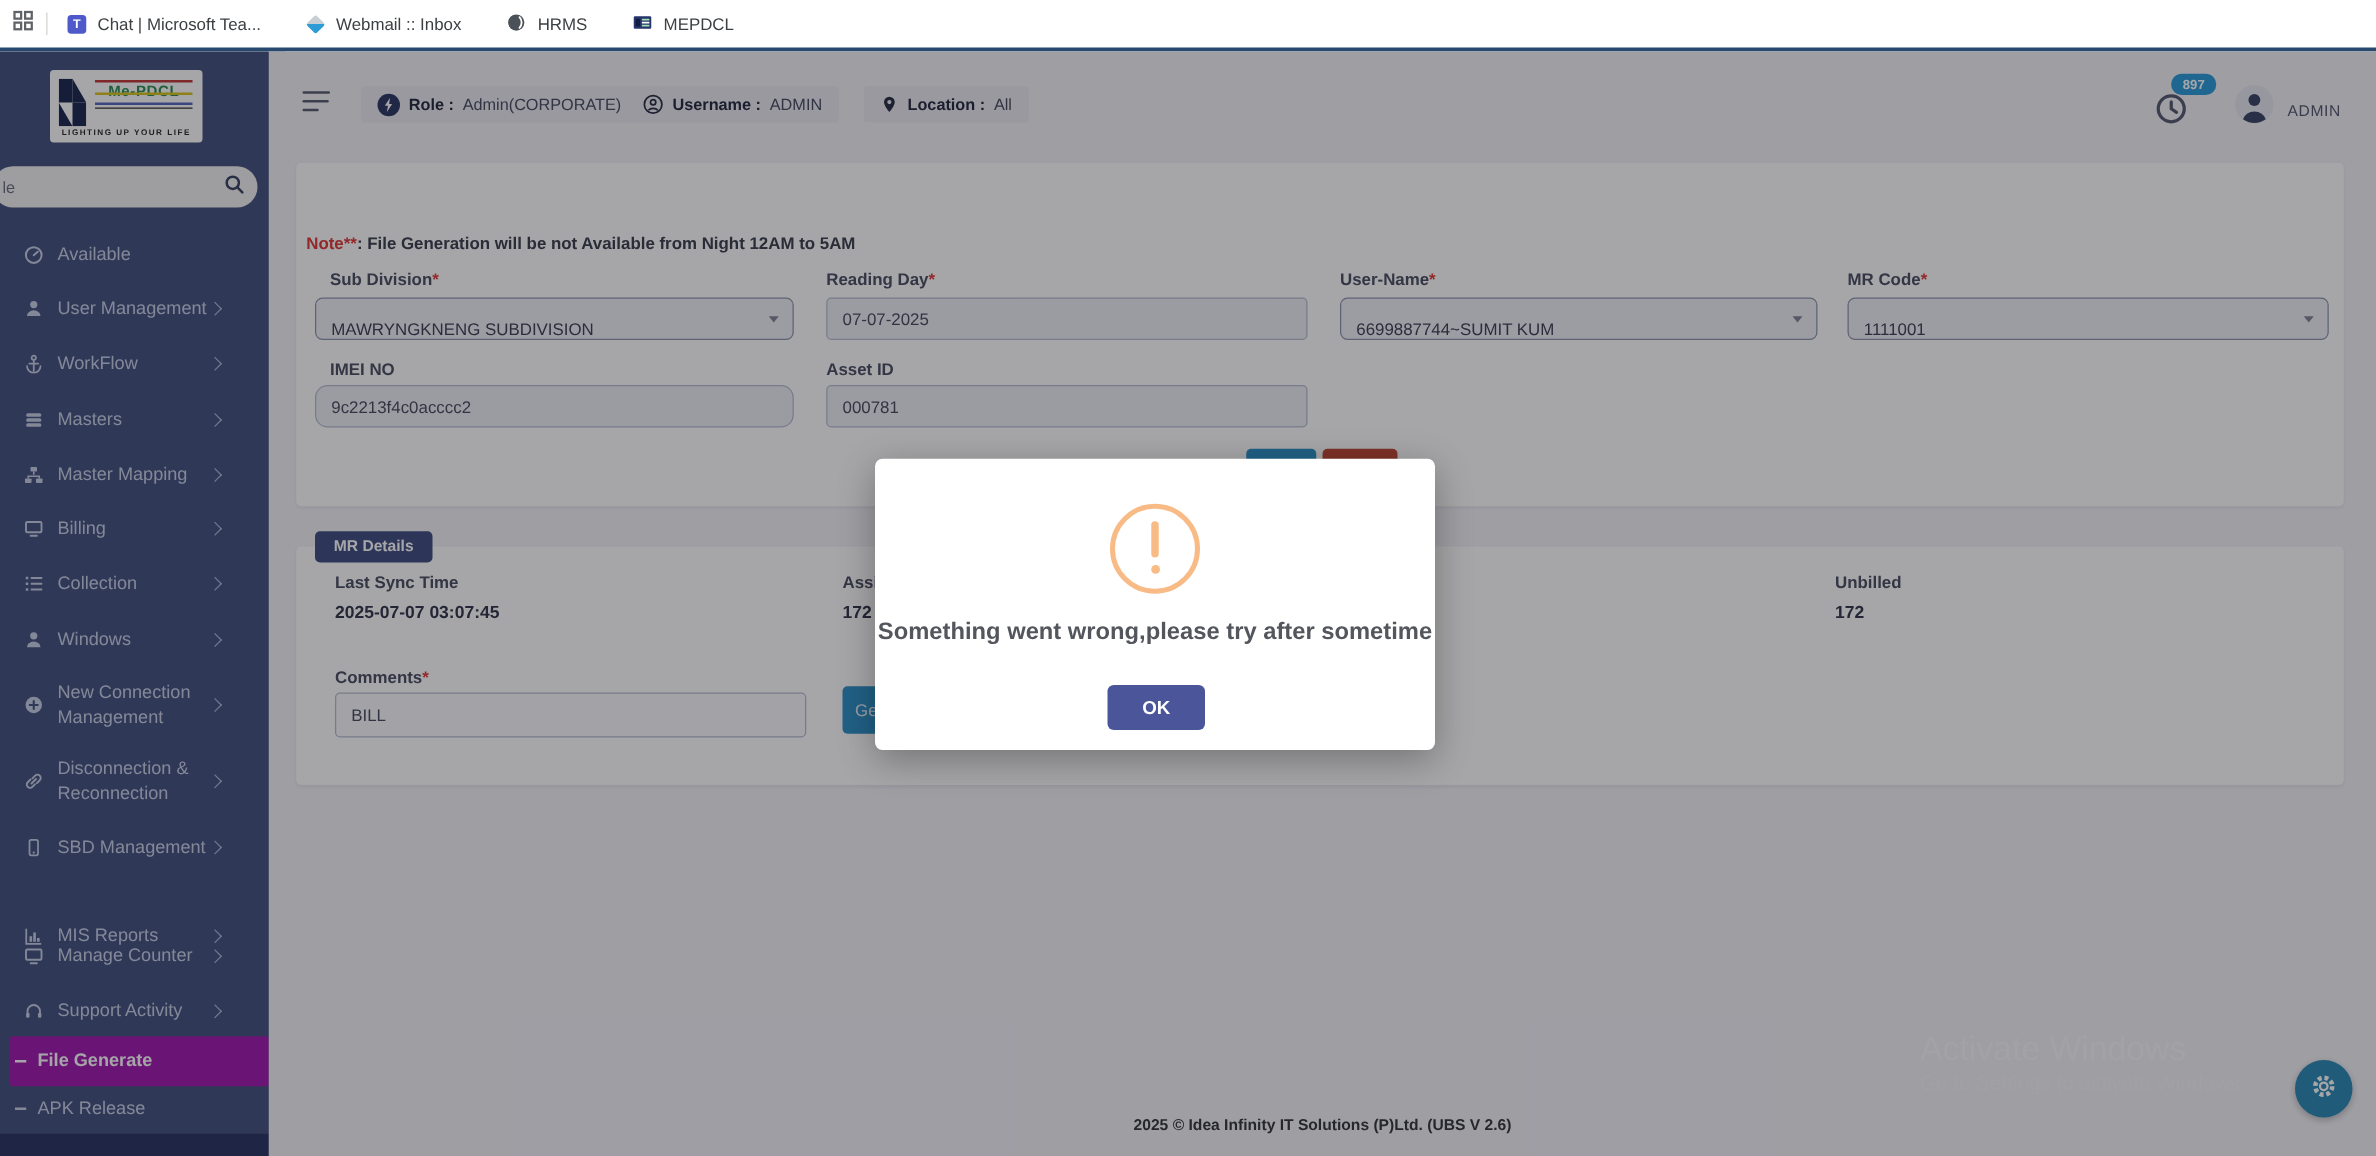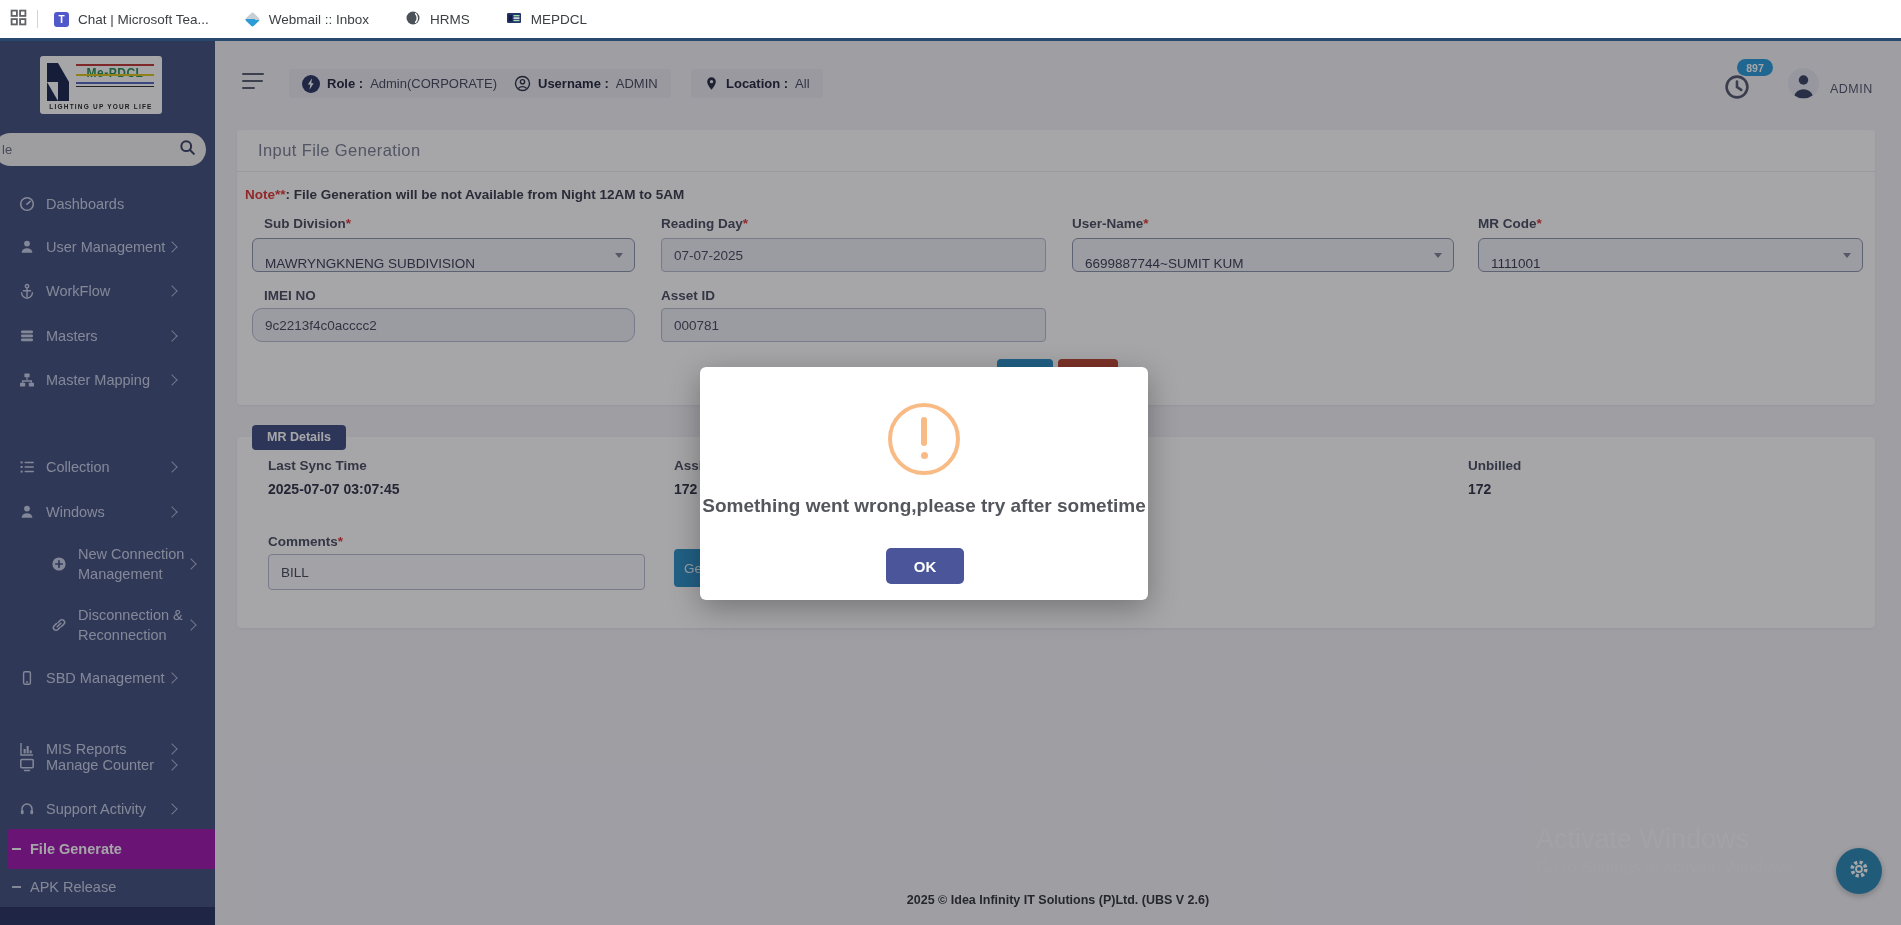--- a/index.html
+++ b/index.html
@@ -32,21 +32,21 @@
         border-radius:17px;display:flex;align-items:center;padding:0 10px 0 6px;box-sizing:border-box;}
   .sbox input{flex:1;border:none;background:transparent;outline:none;font-size:13px;color:#6b6f80;
         font-family:"Liberation Sans",sans-serif;min-width:0;}
   .sbox .ic{color:#3c4566;}
   .nav{position:absolute;left:0;width:215px;height:36px;display:flex;align-items:center;
        color:#c9d1e8;font-size:14.5px;cursor:pointer;box-sizing:border-box;}
   .nav .nicon{width:16px;height:16px;margin-left:19px;margin-right:11px;flex:none;display:flex;}
   .nav .nlabel{flex:1;max-width:122px;line-height:1.4;}
   .nav .chev{width:7px;height:7px;border-right:1.6px solid #aeb6d3;border-top:1.6px solid #aeb6d3;
        transform:rotate(45deg);margin-right:20px;flex:none;}
-  .nav.two{height:48px;padding-left:32px;}
+  .nav.two{height:48px;}
   .nav .dash{width:9px;border-top:2px solid currentColor;margin-left:12px;margin-right:9px;flex:none;}
   .nav.active{left:8px;width:207px;height:40px;background:#a21caf;color:#fdfdfd;font-weight:bold;border-radius:2px;}
   .nav.active .dash{margin-left:4px;}
   .side-foot{position:absolute;left:0;bottom:0;width:215px;height:18px;background:#2d3864;}
   .ic{display:inline-block;}
   
   .main{position:absolute;left:215px;top:41px;right:0;bottom:0;background:#f3f3f8;z-index:1;}
   .ham{position:absolute;left:27px;top:32px;width:22px;cursor:pointer;}
   .ham span{display:block;height:2.4px;background:#5a5f73;margin-bottom:4.6px;border-radius:1px;}
   .ham span:nth-child(2){width:21px;}
@@ -272,21 +272,21 @@
             <use href="#s-search"></use>
           </svg></span>
     </div>
 
     <div class="nav" style="top:145px">
       <span class="nicon ic">
           <svg width="16" height="16">
             <use href="#s-gauge"></use>
           </svg>
         </span>
-      <span class="nlabel">Dashboards</span>
+      <span class="nlabel">Available</span>
     </div>
     <div class="nav" style="top:188px">
       <span class="nicon ic">
           <svg width="16" height="16">
             <use href="#s-user"></use>
           </svg>
         </span>
       <span class="nlabel">User Management</span>
       <span class="chev"></span>
     </div>
@@ -308,20 +308,29 @@
       <span class="nlabel">Masters</span>
       <span class="chev"></span>
     </div>
     <div class="nav" style="top:321px">
       <span class="nicon ic">
           <svg width="16" height="16">
             <use href="#s-sitemap"></use>
           </svg>
         </span>
       <span class="nlabel">Master Mapping</span>
+      <span class="chev"></span>
+    </div>
+    <div class="nav" style="top:364px">
+      <span class="nicon ic">
+          <svg width="16" height="16">
+            <use href="#s-monitor"></use>
+          </svg>
+        </span>
+      <span class="nlabel">Billing</span>
       <span class="chev"></span>
     </div>
     <div class="nav" style="top:408px">
       <span class="nicon ic">
           <svg width="16" height="16">
             <use href="#s-listol"></use>
           </svg>
         </span>
       <span class="nlabel">Collection</span>
       <span class="chev"></span>
@@ -438,21 +447,20 @@
     <div class="badge">897</div>
     <span class="clock ic"><svg width="26" height="26">
           <use href="#s-clock"></use>
         </svg></span>
     <span class="avatar ic"><svg width="31" height="31">
           <use href="#s-avatar"></use>
         </svg></span>
     <span class="uname">ADMIN</span>
 
     <div class="card card1">
-      <div class="cardhead">Input File Generation</div>
       <div class="note">
         <span class="red">Note**</span><span>: File Generation will be not Available from Night 12AM to 5AM</span>
       </div>
 
       <div class="flabel" style="left:27px;top:86px">
         <span>Sub Division</span><span class="req">*</span>
       </div>
       <div class="fsel" style="left:15px;top:108px;width:383px">
         <span>MAWRYNGKNENG SUBDIVISION</span>
         <span class="caret"></span>

